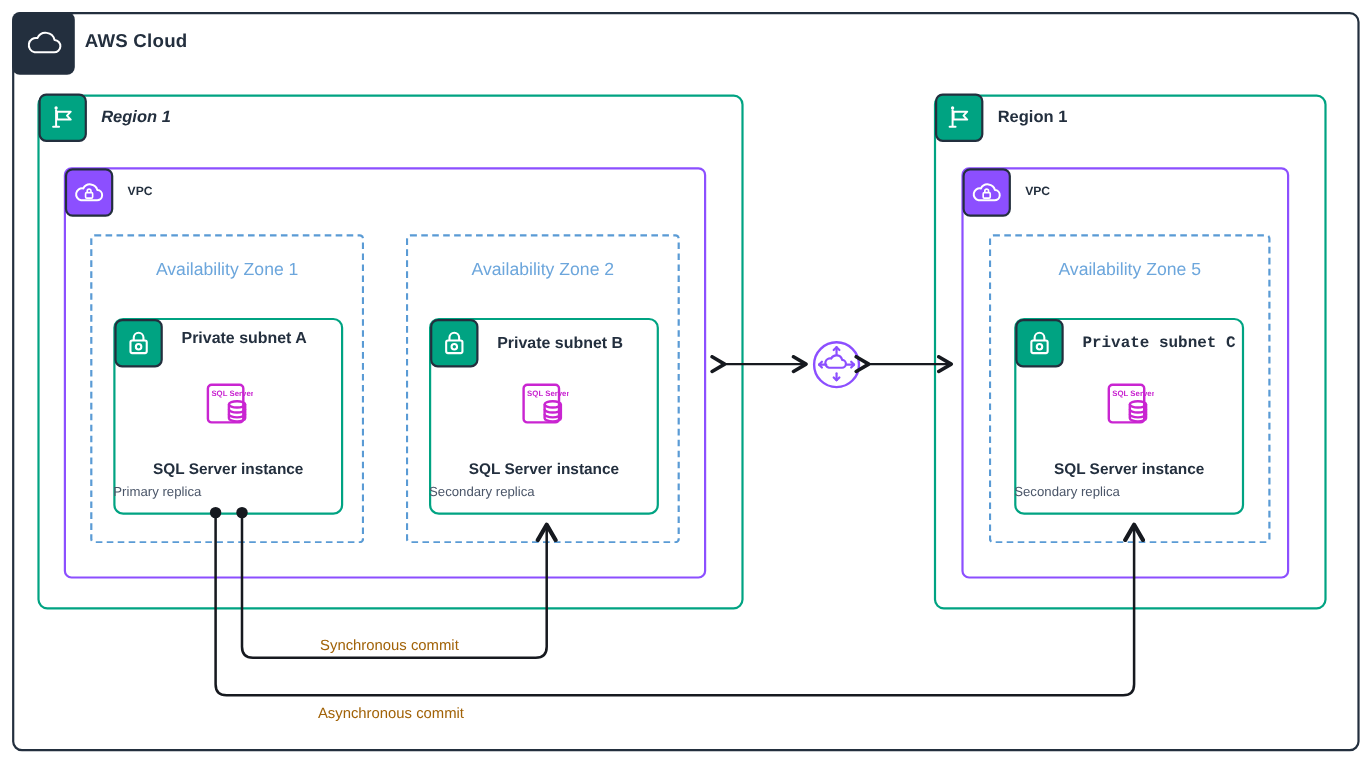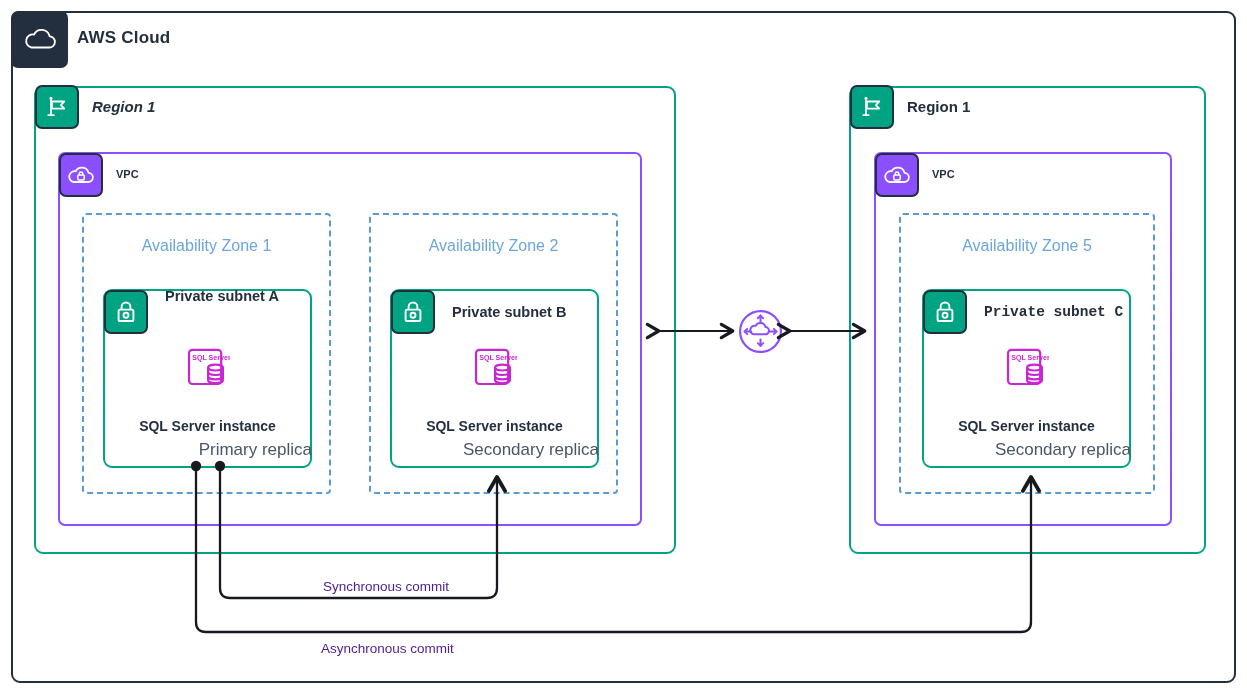--- a/index.html
+++ b/index.html
@@ -64,32 +64,32 @@
     position:absolute; border:2px solid #00A382; border-radius:9px; background:#fff;
   }
   .subnet-label{
     position:absolute; font-size:14.5px; font-weight:bold; color:#232F3E; white-space:nowrap;
   }
   .node-title{
     position:absolute; width:100%; text-align:center; font-size:14px; font-weight:bold;
     color:#232F3E; white-space:nowrap;
   }
   .node-sub{
-    position:absolute; width:100%; text-align:right; font-size:17px; color:#4A5568;
+    position:absolute; width:100%; text-align:left; font-size:12px; color:#4A5568;
     white-space:nowrap;
   }
   .sqlicon{ position:absolute; }
 
   
   .peer-label{
     position:absolute; width:180px; text-align:center; font-size:14px; font-weight:bold;
     line-height:1.45; color:#232F3E;
   }
   .edge-label{
-    position:absolute; font-size:13.5px; color:#4c1d95; white-space:nowrap;margin-left:32px;
+    position:absolute; font-size:13.5px; color:#a16207; white-space:nowrap;
   }
   svg.overlay{ position:absolute; left:0; top:0; width:1247px; height:694px; pointer-events:none; }
 </style>
 </head>
 <body>
 
 <div id="stage">
 
   <div class="aws-frame"></div>
 
@@ -128,21 +128,21 @@
   </div>
 
   <div class="subnet" style="left:103px; top:289px; width:209px; height:179px;"></div>
   <div class="badge badge-subnet" style="left:104px; top:290px;">
     <svg width="26" height="26" viewBox="0 0 26 26">
       <rect x="5.6" y="10.6" width="14.8" height="11.4" rx="1.6" fill="none" stroke="#fff" stroke-width="1.9"></rect>
       <path d="M8.6 10.6V7.9a4.4 4.4 0 0 1 8.8 0v2.7" fill="none" stroke="#fff" stroke-width="1.9"></path>
       <circle cx="13" cy="16.3" r="2.5" fill="none" stroke="#fff" stroke-width="1.9"></circle>
     </svg>
   </div>
-  <div class="subnet-label" style="left:165px; top:288px;text-align:right;">Private subnet A</div>
+  <div class="subnet-label" style="left:165px; top:300px;text-align:right;">Private subnet A</div>
 
   <div class="sqlicon" style="left:186px; top:348px;">
     <svg width="44" height="42" viewBox="0 0 44 42">
       <path d="M3 5.2a3.4 3.4 0 0 1 3.4-3.4h25.4a3.4 3.4 0 0 1 3.4 3.4v27.4a3.4 3.4 0 0 1-3.4 3.4H6.4A3.4 3.4 0 0 1 3 32.6z" fill="none" stroke="#C925D1" stroke-width="2.2"></path>
       <text x="6.2" y="11.6" font-family="Liberation Sans, sans-serif" font-size="7.1" font-weight="bold" fill="#C925D1">SQL Server</text>
       <g fill="none" stroke="#C925D1" stroke-width="2.2">
         <ellipse cx="29.5" cy="19.6" rx="7.4" ry="2.9"></ellipse>
         <path d="M22.1 19.6v12.6c0 1.6 3.3 2.9 7.4 2.9s7.4-1.3 7.4-2.9V19.6"></path>
         <path d="M22.1 24.1c0 1.6 3.3 2.9 7.4 2.9s7.4-1.3 7.4-2.9"></path>
         <path d="M22.1 28.5c0 1.6 3.3 2.9 7.4 2.9s7.4-1.3 7.4-2.9"></path>

